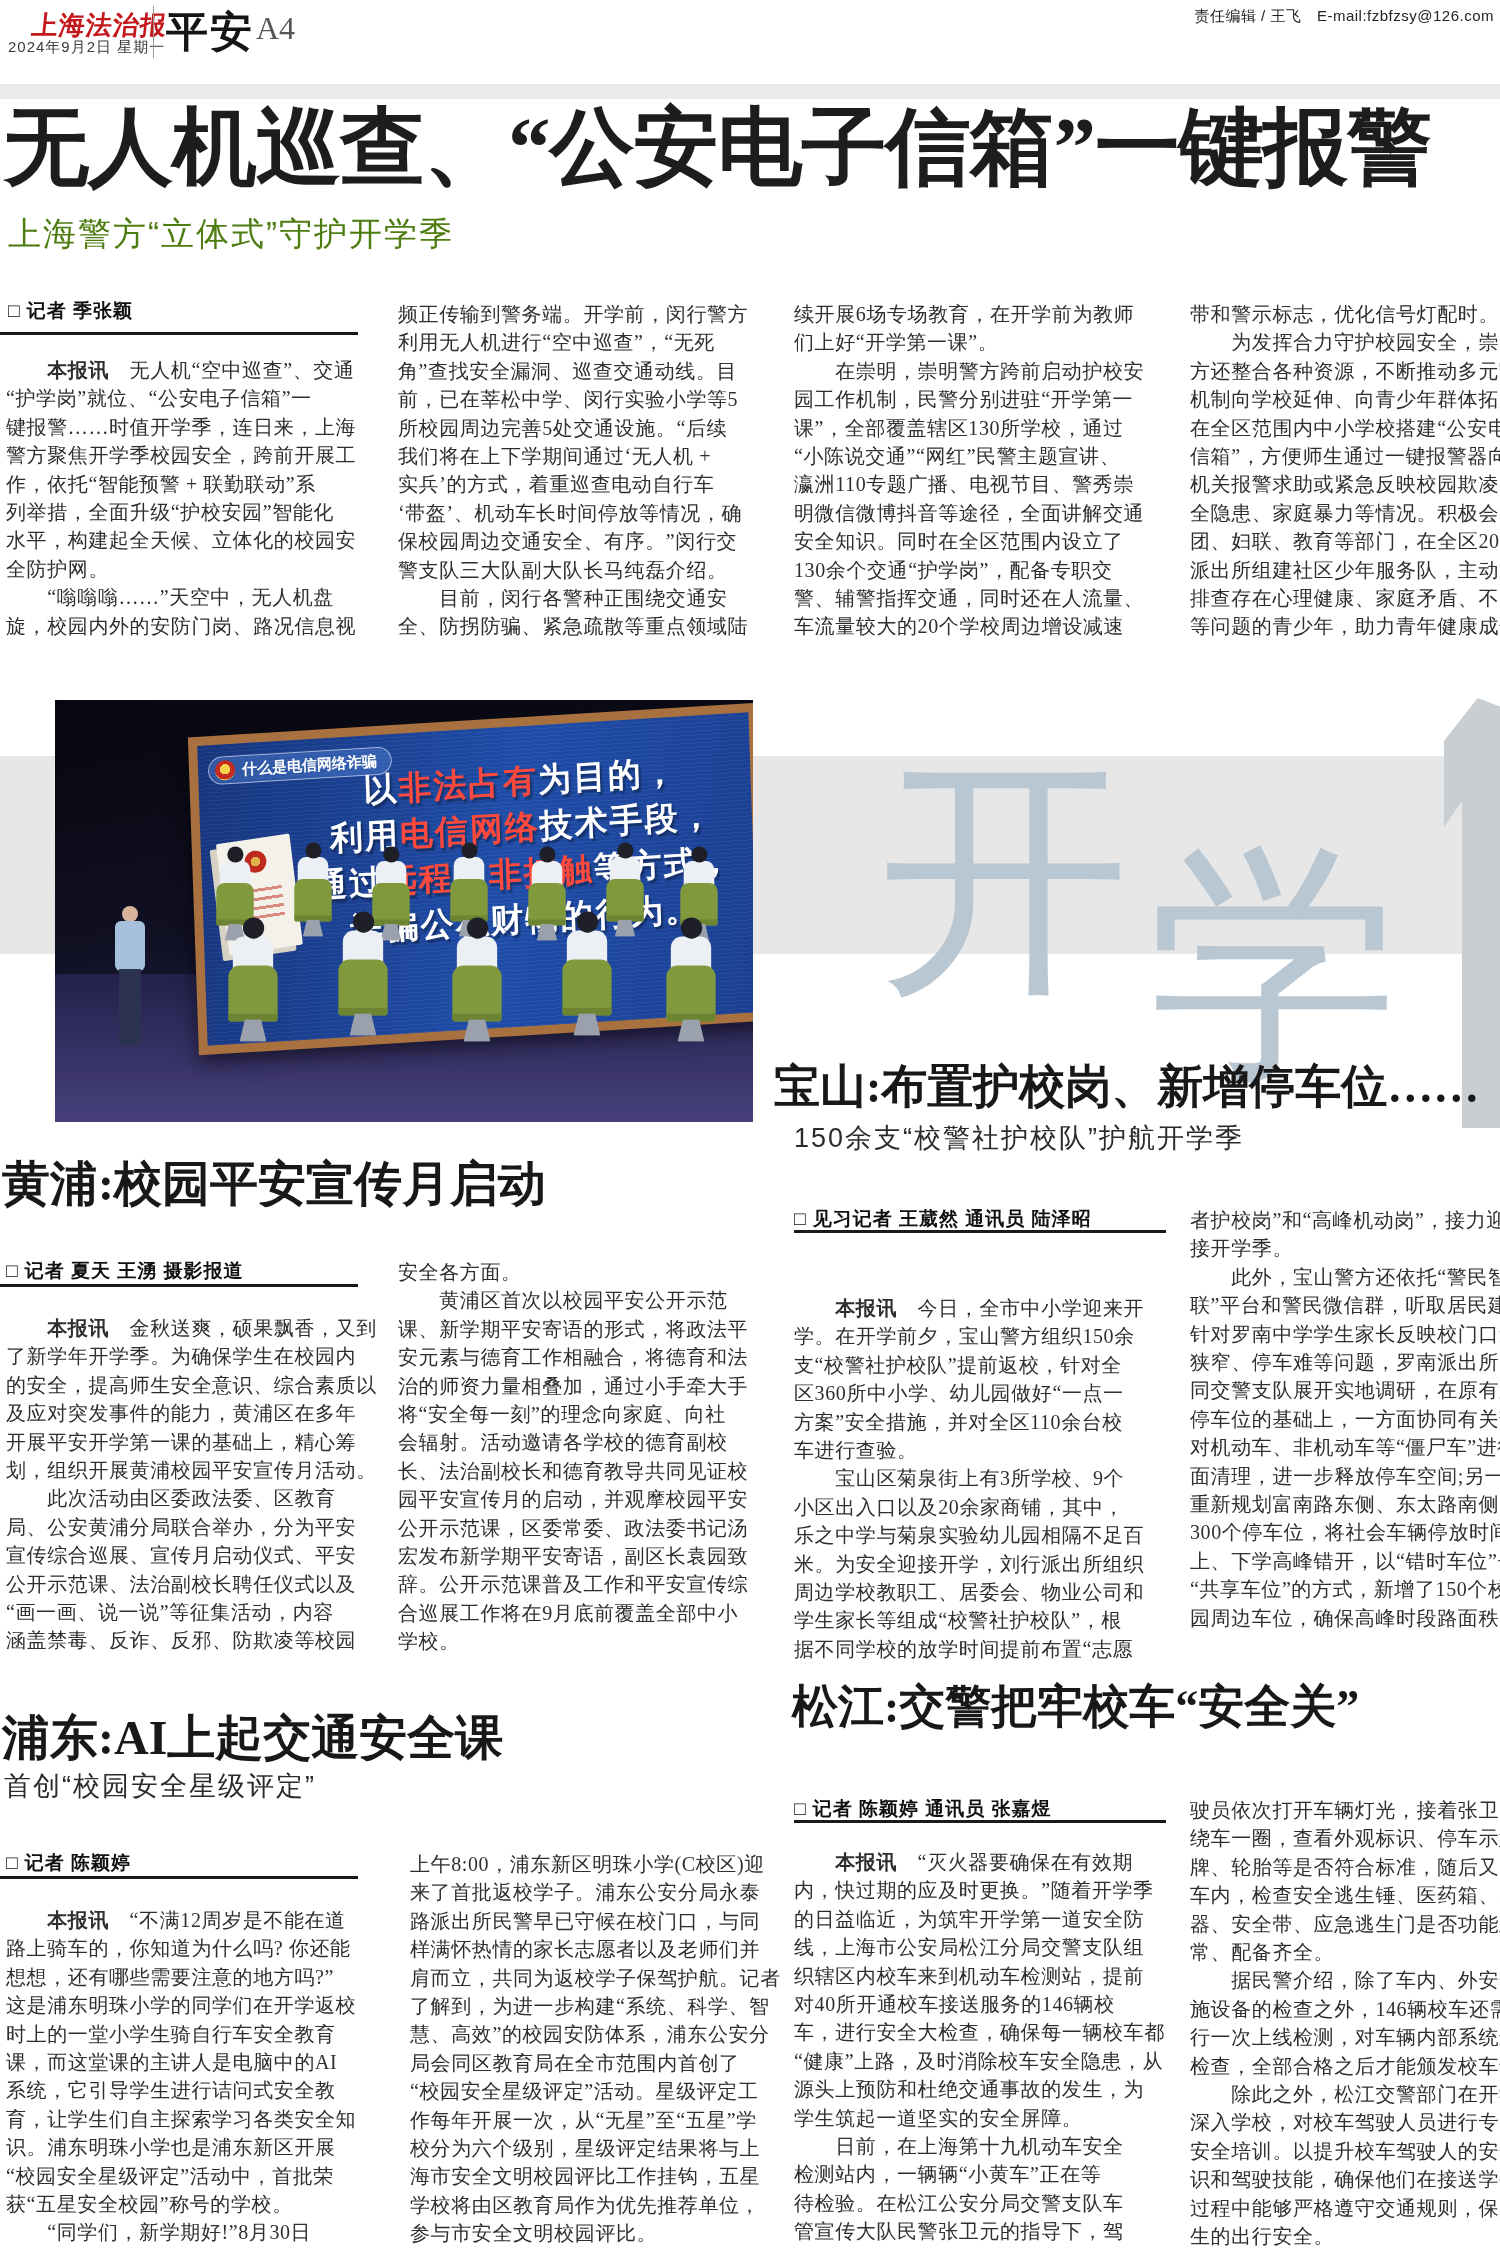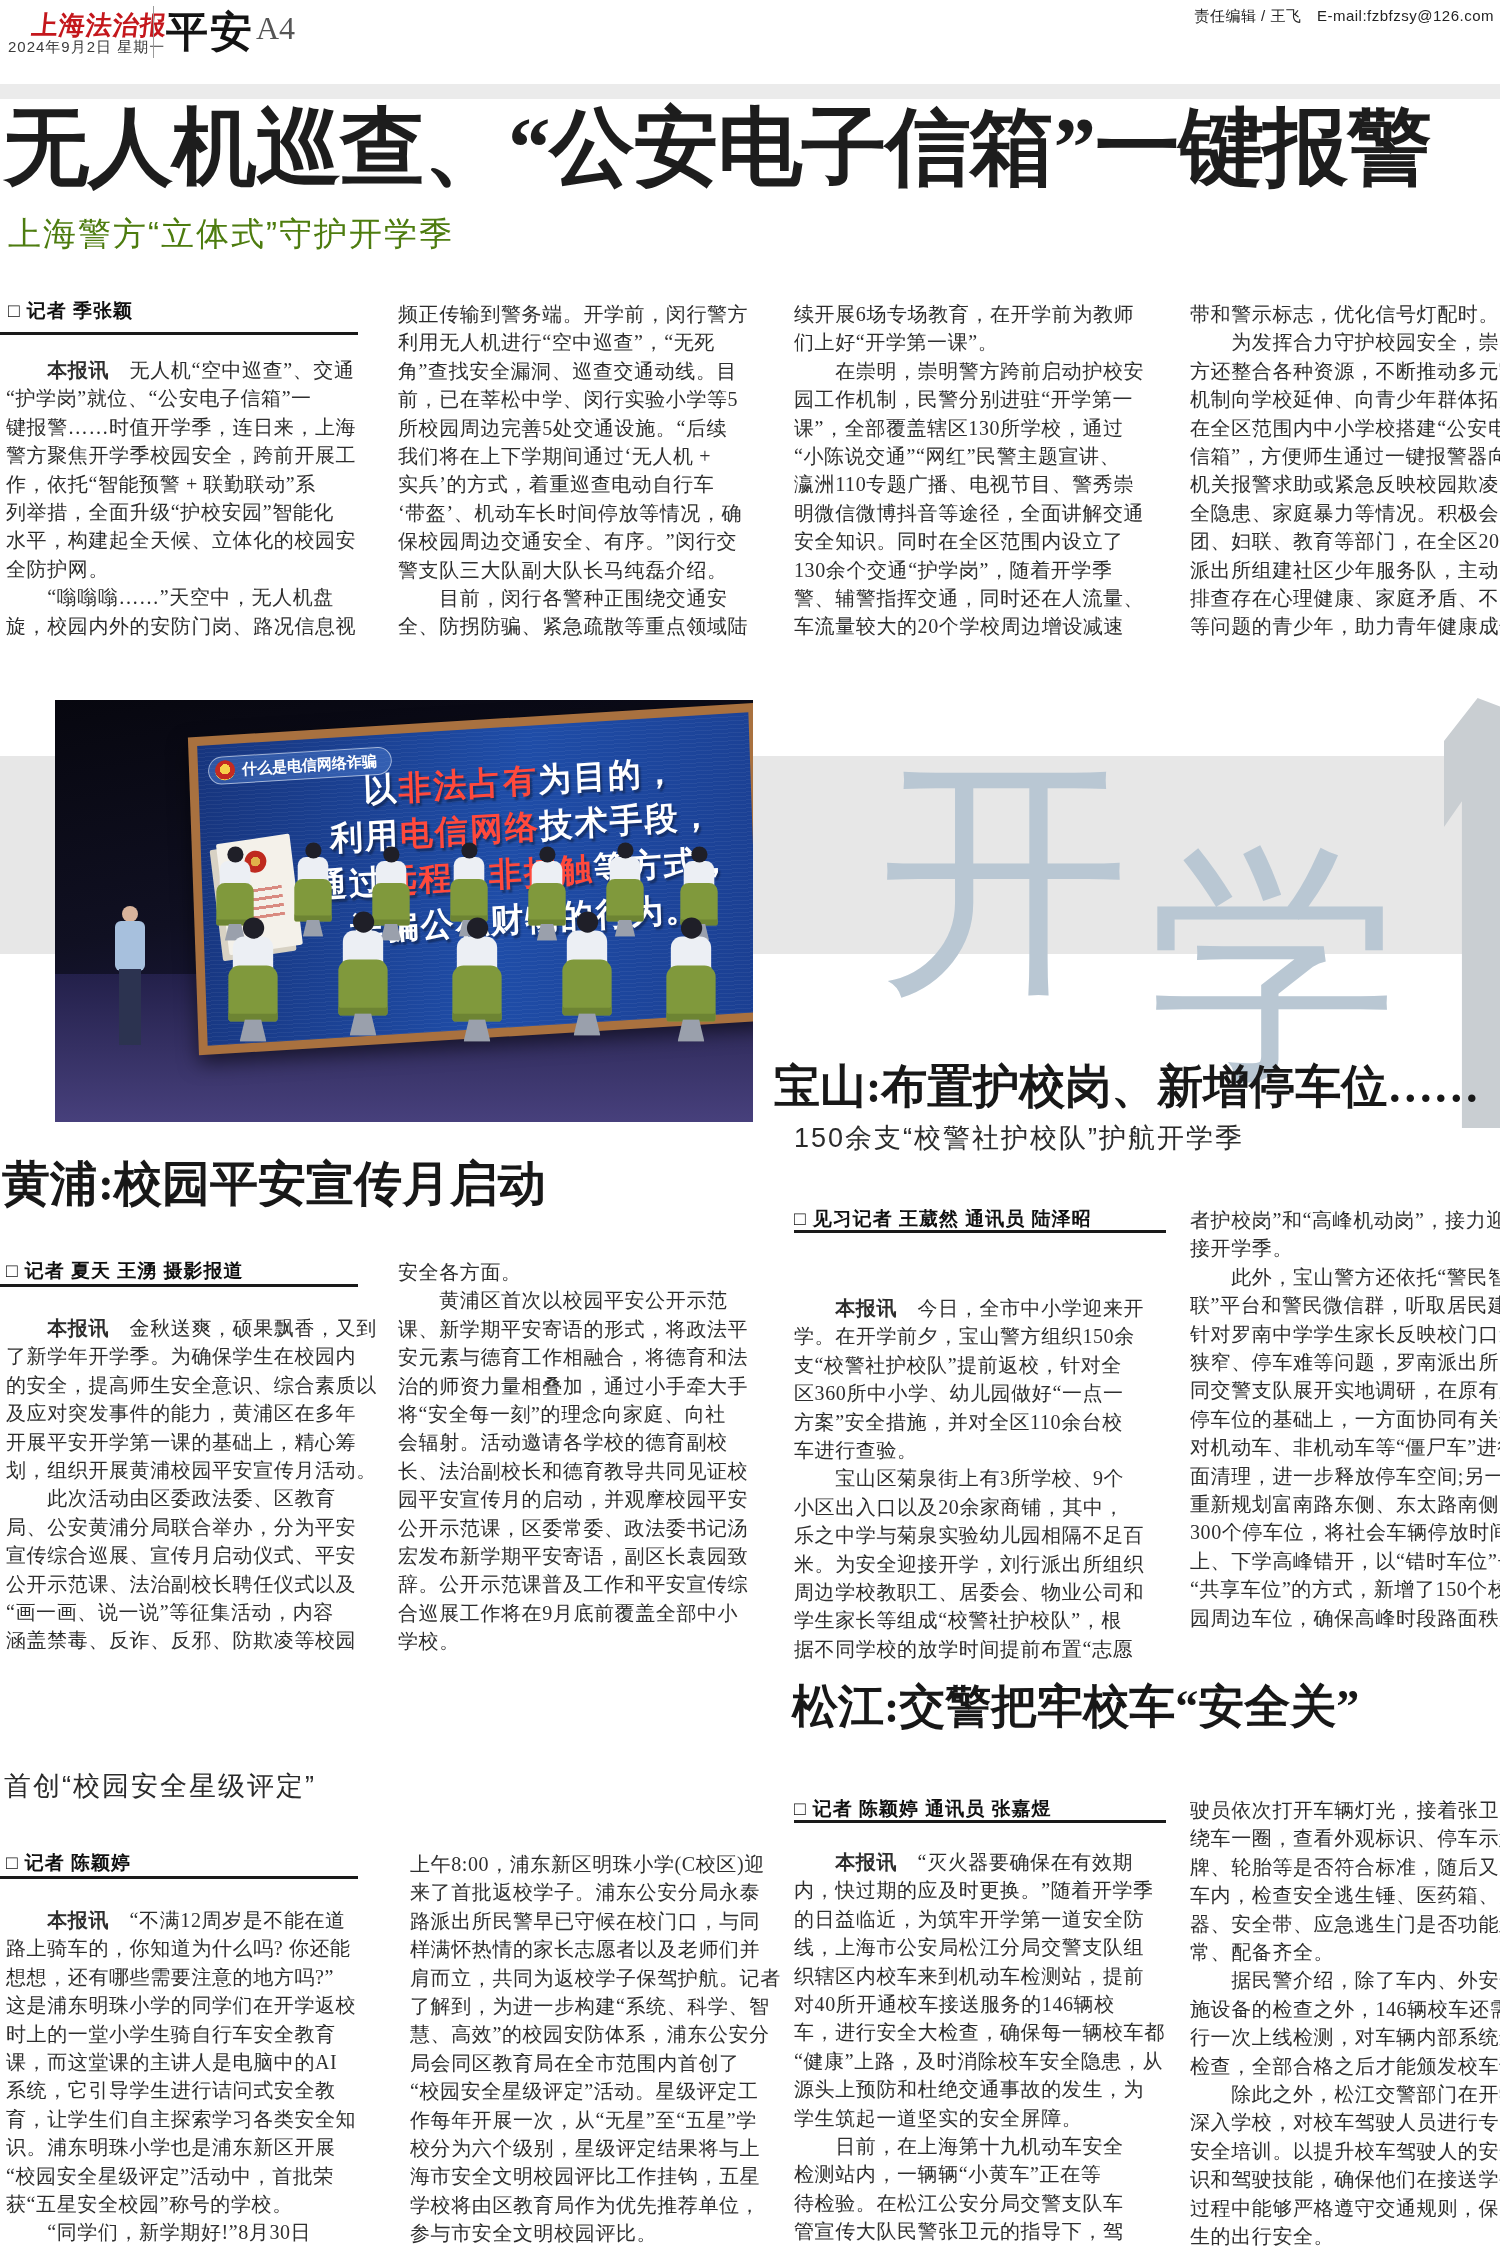--- a/index.html
+++ b/index.html
@@ -122,21 +122,21 @@
   <div class="col" style="left:794px;top:300px;">
       <div class="tline">续开展6场专场教育，在开学前为教师</div>
       <div class="tline">们上好“开学第一课”。</div>
       <div class="tline">　　在崇明，崇明警方跨前启动护校安</div>
       <div class="tline">园工作机制，民警分别进驻“开学第一</div>
       <div class="tline">课”，全部覆盖辖区130所学校，通过</div>
       <div class="tline">“小陈说交通”“网红”民警主题宣讲、</div>
       <div class="tline">瀛洲110专题广播、电视节目、警秀崇</div>
       <div class="tline">明微信微博抖音等途径，全面讲解交通</div>
       <div class="tline">安全知识。同时在全区范围内设立了</div>
-      <div class="tline">130余个交通“护学岗”，随着开学季</div>
+      <div class="tline">130余个交通“护学岗”，配备专职交</div>
       <div class="tline">警、辅警指挥交通，同时还在人流量、</div>
       <div class="tline">车流量较大的20个学校周边增设减速</div>
     </div>
   <div class="col" style="left:1190px;top:300px;">
       <div class="tline">带和警示标志，优化信号灯配时。</div>
       <div class="tline">　　为发挥合力守护校园安全，崇明警</div>
       <div class="tline">方还整合各种资源，不断推动多元守护</div>
       <div class="tline">机制向学校延伸、向青少年群体拓展，如</div>
       <div class="tline">在全区范围内中小学校搭建“公安电子</div>
       <div class="tline">信箱”，方便师生通过一键报警器向公安</div>
@@ -288,20 +288,21 @@
       <div class="tline">会辐射。活动邀请各学校的德育副校</div>
       <div class="tline">长、法治副校长和德育教导共同见证校</div>
       <div class="tline">园平安宣传月的启动，并观摩校园平安</div>
       <div class="tline">公开示范课，区委常委、政法委书记汤</div>
       <div class="tline">宏发布新学期平安寄语，副区长袁园致</div>
       <div class="tline">辞。公开示范课普及工作和平安宣传综</div>
       <div class="tline">合巡展工作将在9月底前覆盖全部中小</div>
       <div class="tline">学校。</div>
     </div>
 
+  <div class="h2" style="left:2px;top:1706px;font-size:48px;">浦东:AI上起交通安全课</div>
   <div class="sub" style="left:4px;top:1768px;">首创“校园安全星级评定”</div>
   <div class="kick" style="left:6px;top:1850px;">□ 记者 陈颖婷</div>
   <div class="rule" style="left:0;top:1876px;width:358px;"></div>
   <div class="col" style="left:6px;top:1906px;">
       <div class="tline">　　<b>本报讯</b>　“不满12周岁是不能在道</div>
       <div class="tline">路上骑车的，你知道为什么吗? 你还能</div>
       <div class="tline">想想，还有哪些需要注意的地方吗?”</div>
       <div class="tline">这是浦东明珠小学的同学们在开学返校</div>
       <div class="tline">时上的一堂小学生骑自行车安全教育</div>
       <div class="tline">课，而这堂课的主讲人是电脑中的AI</div>

